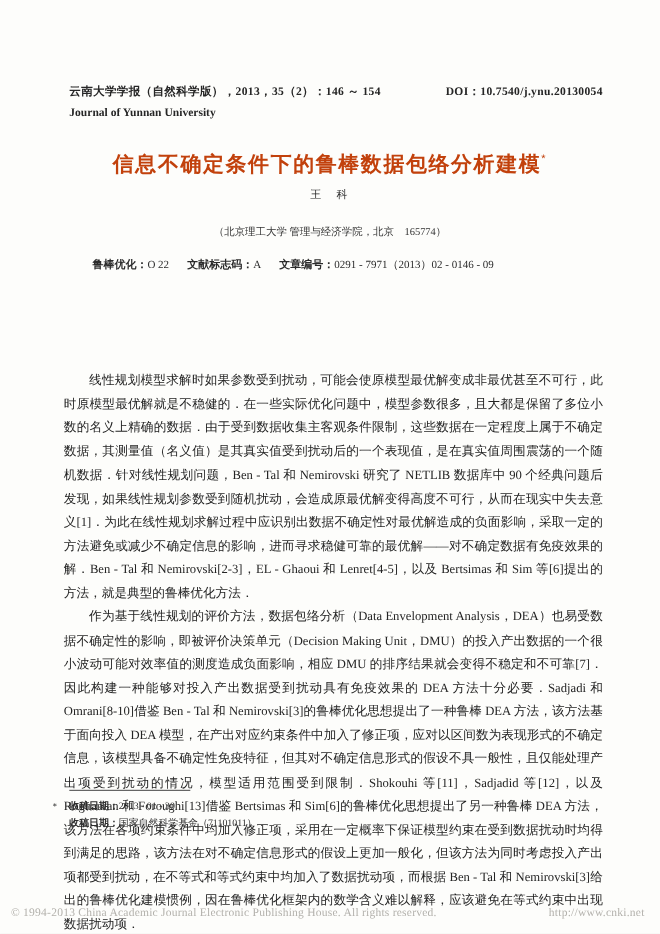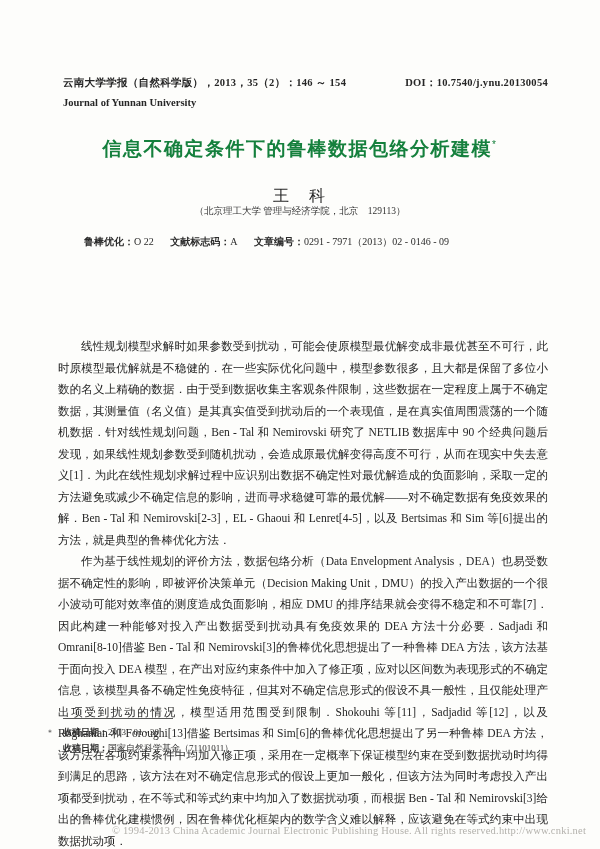--- a/index.html
+++ b/index.html
@@ -35,28 +35,28 @@
   }
   
   .title {
     position: absolute;
     top: 136px; left: 0; right: 0;
     text-align: center;
     font-family: "Liberation Sans", "DejaVu Sans", sans-serif;
     font-size: 19px;
     font-weight: bold;
     letter-spacing: 1.5px;
-    color: #15803d;
+    color: #c2410c;
   }
   .title sup { font-size: 10px; font-weight: normal; }
   .author {
     position: absolute;
-    top: 186px; left: 0; right: 0;
+    top: 170px; left: 0; right: 0;
     text-align: center;
-    font-size: 16px;
+    font-size: 10px;
     letter-spacing: 2px;
   }
   .affiliation {
     position: absolute;
     top: 205px; left: 0; right: 0;
     text-align: center;
     font-size: 9.5px;
     color: #333;
   }
   
@@ -96,21 +96,21 @@
   }
   .fn-line { display: flex; }
   .fn-star { width: 17px; text-align: left; font-size: 8px; padding-top: 1px; }
   .fn-indent { padding-left: 17px; }
   .fn-label { font-weight: bold; }
   
   .footer {
     position: absolute;
     left: 10px; right: 14px; bottom: 13px;
     display: flex;
-    justify-content: flex-end;
+    justify-content: space-between;
     font-size: 10.5px;
     color: #b3b1ac;
     font-family: "Liberation Serif", serif;
     letter-spacing: .2px;
   }
 </style>
 </head>
 <body>
 
 <div class="page">
@@ -121,21 +121,21 @@
       <span>DOI：10.7540/j.ynu.20130054</span>
     </div>
     <div class="journal-en">Journal of Yunnan University</div>
   </div>
 
   <div class="title">
     <span>信息不确定条件下的鲁棒数据包络分析建模</span><sup>*</sup>
   </div>
 
   <div class="author">王　科</div>
-  <div class="affiliation">（北京理工大学 管理与经济学院，北京　129113）</div>
+  <div class="affiliation">（北京理工大学 管理与经济学院，北京　165774）</div>
 
   <div class="abstract-block">
     <div class="meta-line">
       <span class="seg"><span class="label">鲁棒优化：</span><span>O 22</span></span>
       <span class="seg"><span class="label">文献标志码：</span><span>A</span></span>
       <span class="seg"><span class="label">文章编号：</span><span>0291 - 7971（2013）02 - 0146 - 09</span></span>
     </div>
   </div>
 
   <div class="body-text">

